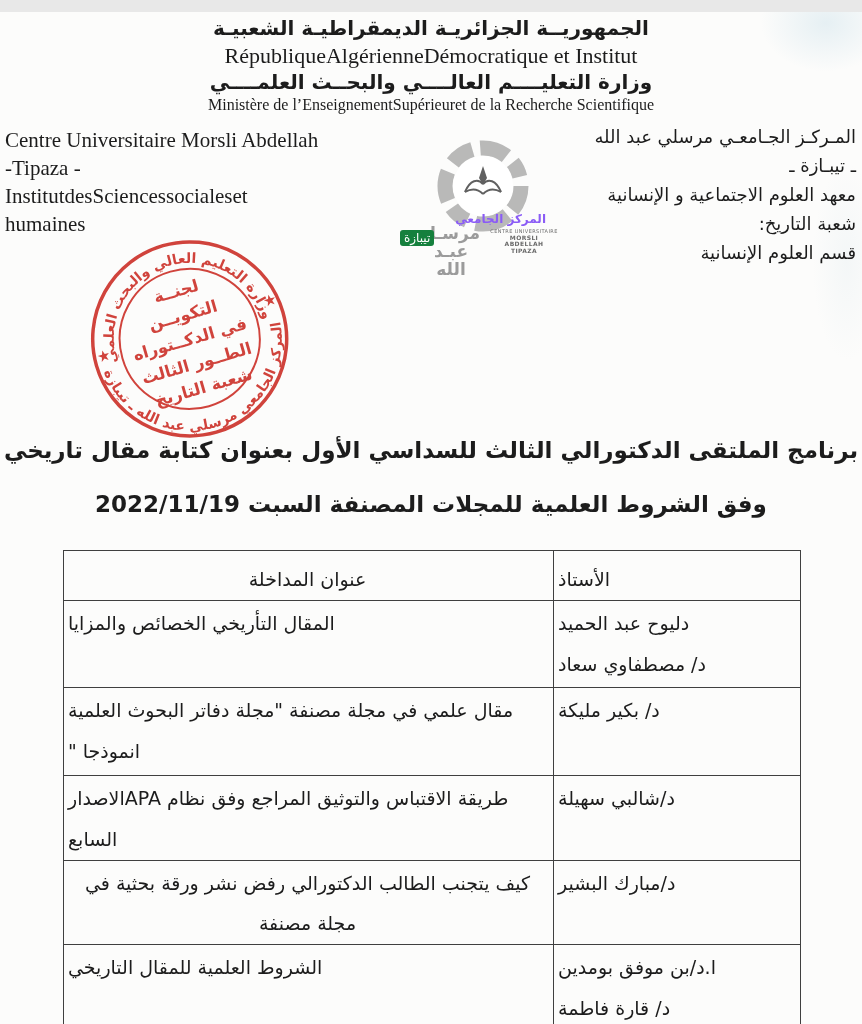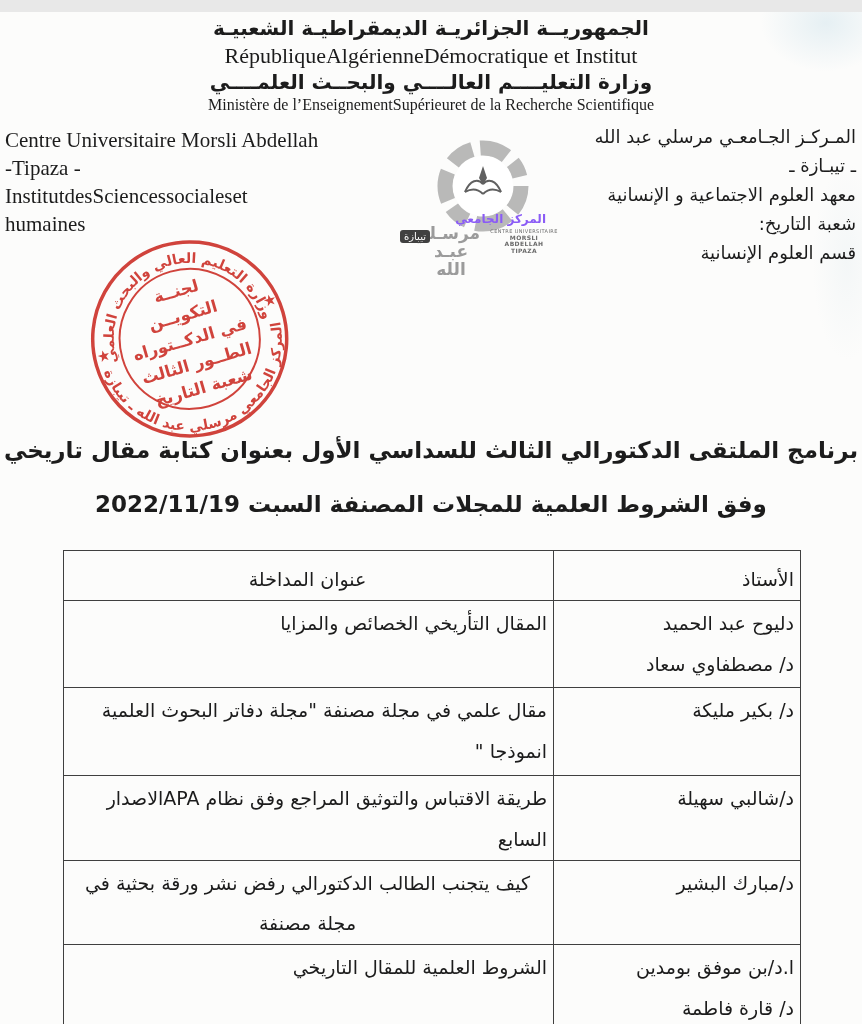--- a/index.html
+++ b/index.html
@@ -33,41 +33,41 @@
   
   .logo{position:absolute;left:398px;top:124px;width:172px;height:134px;}
   .logo svg{position:absolute;left:0;top:0;}
   .logo-name-ar{position:absolute;left:56px;top:76px;width:92px;text-align:right;
     font-size:12px;font-weight:700;color:#8b5cf6;direction:rtl;}
   .logo-fr{position:absolute;left:84px;top:92px;width:84px;text-align:center;
     font-size:5px;letter-spacing:.4px;color:#6a6a6a;line-height:6.5px;}
   .logo-fr .b{font-weight:700;font-size:6px;}
   .logo-callig{position:absolute;left:24px;top:88px;width:58px;text-align:center;direction:rtl;
     font-weight:700;color:#9b9b9b;font-size:17px;line-height:18px;letter-spacing:1px;}
-  .logo-badge{position:absolute;left:2px;top:94px;background:#404040;color:#fff;
-    border-radius:3px;padding:1px 4px;font-size:10px;direction:rtl;}
+  .logo-badge{position:absolute;left:2px;top:94px;background:#15803d;color:#fff;
+    border-radius:3px;padding:1px 4px;font-size:12px;direction:rtl;}
 
   
   .stamp{position:absolute;left:58px;top:220px;width:270px;height:215px;
     transform:rotate(-16deg);opacity:.92;mix-blend-mode:multiply;pointer-events:none;}
   .stamp text{fill:#d0342c;font-family:"DejaVu Sans",sans-serif;}
 
   
   .title-block{position:absolute;top:424px;left:0;width:100%;direction:rtl;text-align:center;
     font-weight:700;font-size:23px;line-height:1.3;}
   .title-line2{margin-top:24px;}
 
   
   .program-table{position:absolute;top:538px;left:63px;border-collapse:collapse;
     direction:rtl;table-layout:fixed;}
   .program-table col.c-prof{width:247px;}
   .program-table col.c-topic{width:490px;}
   .program-table th,.program-table td{
     border:1.5px solid #3f3f3f;vertical-align:top;font-weight:400;
-    font-size:19px;line-height:2.15;padding:2px 6px 0 4px;text-align:right;
+    font-size:19px;line-height:2.15;padding:2px 6px 0 4px;text-align:left;
     white-space:pre-line;overflow:hidden;}
   .program-table thead th{vertical-align:middle;padding-top:8px;}
   .program-table th.h-topic{text-align:center;}
   .program-table tr.r0{height:47px;}
   .program-table tr.r1{height:87px;}
   .program-table tr.r2{height:88px;}
   .program-table tr.r3{height:82px;}
   .program-table tr.r4{height:83px;}
   .program-table tr.r5{height:92px;}
   .program-table td.center{text-align:center;}

